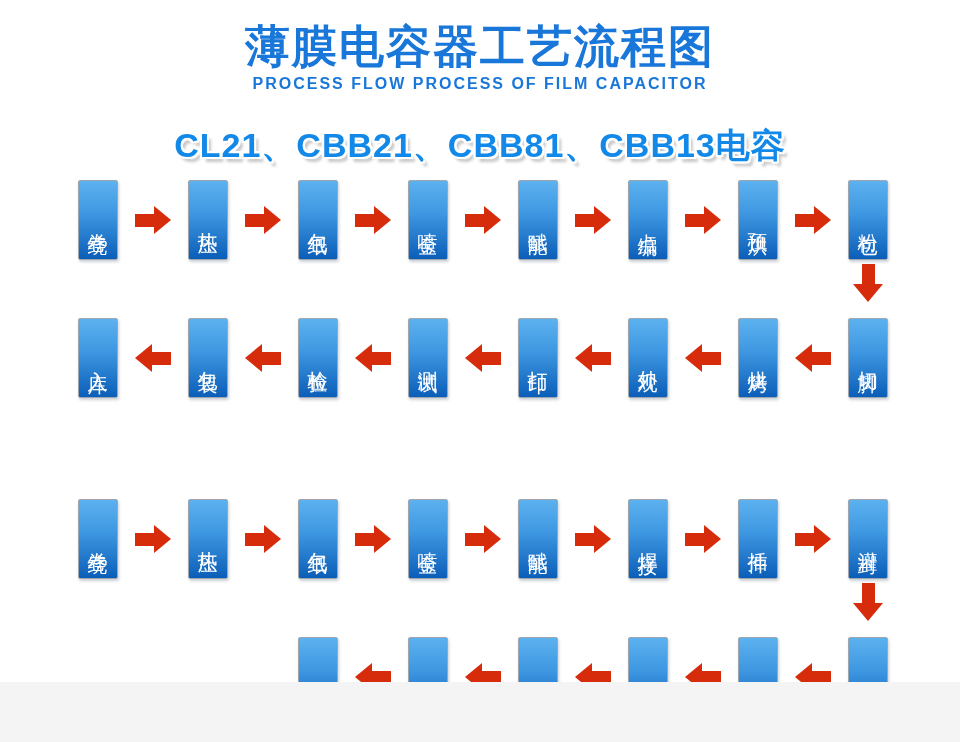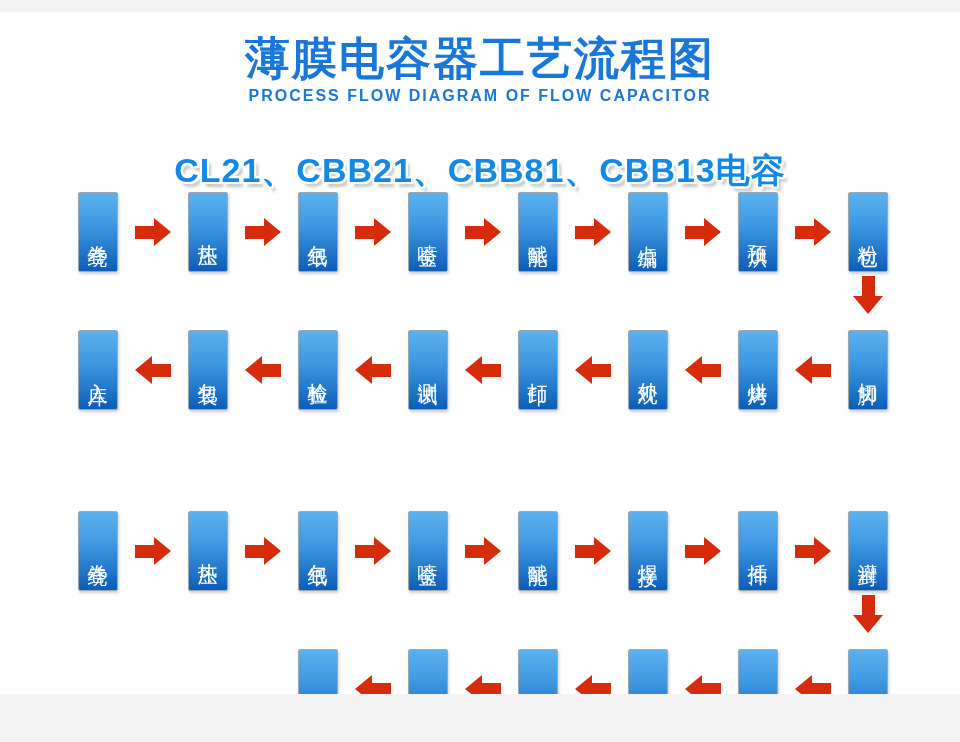--- a/index.html
+++ b/index.html
@@ -7,21 +7,21 @@
     --heading-blue:#1289e8;
     --box-gradient-top:#5cb1ee;
     --box-gradient-bottom:#0b5eb8;
     --arrow-red:#d62c0c;
     --step-text:#ffffff;
     --background:#ffffff;
   }
   *{margin:0;padding:0;box-sizing:border-box;}
   html,body{background:#f4f4f4;font-family:"Liberation Sans","DejaVu Sans",sans-serif;}
   #canvas{
-    position:relative;width:960px;height:682px;margin:12px auto;
+    position:relative;width:960px;height:682px;margin:0 auto;
     background:var(--background,#fff);overflow:hidden;
   }
   .page-title{
     position:absolute;top:22px;left:0;width:960px;text-align:center;
     font-size:45px;font-weight:bold;letter-spacing:2px;
     color:var(--title-blue,#1877d8);line-height:1.1;
   }
   .page-subtitle{
     position:absolute;top:75px;left:0;width:960px;text-align:center;
     font-size:16px;font-weight:bold;letter-spacing:2px;
@@ -29,21 +29,21 @@
   }
   .section-heading{
     position:absolute;left:0;width:960px;text-align:center;
     font-size:34px;font-weight:bold;letter-spacing:1px;
     color:var(--heading-blue,#1289e8);
     text-shadow:
       -2px -2px 0 #fff, 2px -2px 0 #fff, -2px 2px 0 #fff, 2px 2px 0 #fff,
       0 -2px 0 #fff, 0 2px 0 #fff, -2px 0 0 #fff, 2px 0 0 #fff,
       4px 5px 3px #c6c6c6;
   }
-  #section1-heading{top:136px;text-align:center;}
+  #section1-heading{top:123px;text-align:center;}
   #section2-heading{top:433px;}
 
   .flow-row{position:absolute;display:flex;align-items:center;height:80px;}
   .pbox{
     width:40px;height:80px;flex:0 0 40px;border:1px solid #9ea6b0;border-radius:2px;
     background:linear-gradient(180deg,var(--box-gradient-top,#5cb1ee) 0%,#3e97e1 42%,var(--box-gradient-bottom,#0b5eb8) 100%);
     display:flex;align-items:center;justify-content:center;
     box-shadow:1px 2px 3px rgba(110,120,135,.35);
   }
   .vtext{
@@ -80,21 +80,21 @@
   #row4{left:298px;top:637px;}
   #down-arrow-1{left:853px;top:264px;}
   #down-arrow-2{left:853px;top:583px;}
 </style>
 </head>
 <body>
 
 <div id="canvas">
 
   <h1 class="page-title">薄膜电容器工艺流程图</h1>
-  <div class="page-subtitle">PROCESS FLOW DIAGRAM OF FLOW CAPACITOR</div>
+  <div class="page-subtitle">PROCESS FLOW PROCESS OF FILM CAPACITOR</div>
 
   <h2 class="section-heading" id="section1-heading">CL21、CBB21、CBB81、CBB13电容</h2>
 
   <div class="flow-row" id="row1">
     <div class="pbox">
         <span class="vtext">卷绕</span>
       </div>
     <div class="gap">
         <span class="ar-body"></span>
         <span class="ar-head"></span>

